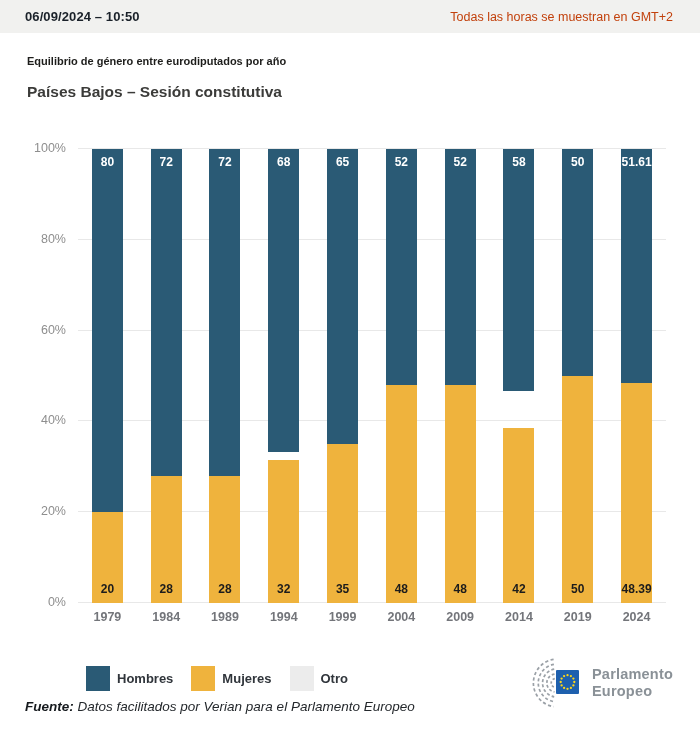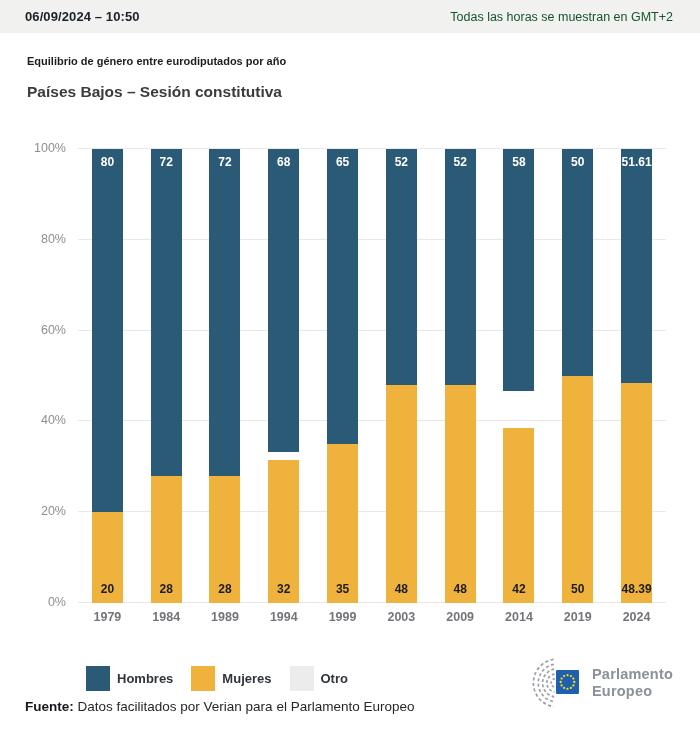--- a/index.html
+++ b/index.html
@@ -14,21 +14,21 @@
 
   
   .topbar {
     position: absolute; left: 0; top: 0; width: 700px; height: 33px;
     background: #f1f1ef;
     display: flex; justify-content: space-between; align-items: center;
     padding: 0 27px 0 25px;
     gap: 28px;
   }
   .topbar .date { font-size: 13px; font-weight: 700; color: #1a2129; letter-spacing: .1px; }
-  .topbar .tz   { font-size: 12.5px; font-weight: 400; color: #14532d; }
+  .topbar .tz   { font-size: 12.5px; font-weight: 400; color: #c2410c; }
 
   
   .chart-title {
     position: absolute; left: 27px; top: 55px;
     font-size: 11px; font-weight: 700; color: #1d1d1b;
   }
   .chart-subtitle {
     position: absolute; left: 27px; top: 83px;
     font-size: 15.5px; font-weight: 700; color: #3b3b39;
   }
@@ -81,21 +81,21 @@
     position: absolute; left: 86px; top: 666px;
     display: flex; align-items: center;
   }
   .legend-item { display: flex; align-items: center; margin-right: 18px; cursor: pointer; }
   .legend-swatch { width: 24px; height: 25px; margin-right: 7px; }
   .legend-label { font-size: 13px; font-weight: 700; color: #30353b; }
 
   
   .source {
     position: absolute; left: 25px; top: 699px;
-    font-size: 13.5px; color: #24282c;
+    font-size: 13.5px; color: #24282c; font-style: italic;
   }
   .source b { font-weight: 700; color: #15191d; }
 
   
   .logo { position: absolute; left: 521px; top: 654px; display: flex; align-items: center; }
   .logo-text {
     margin-left: 13px;
     font-size: 14.5px; font-weight: 700; color: #8a9197; line-height: 17px;
     letter-spacing: .2px;
   }
@@ -236,21 +236,21 @@
           </div>
         </div>
       </div>
   </div>
   <div class="x-labels" id="xlabels">
       <div class="x-label">1979</div>
       <div class="x-label">1984</div>
       <div class="x-label">1989</div>
       <div class="x-label">1994</div>
       <div class="x-label">1999</div>
-      <div class="x-label">2003</div>
+      <div class="x-label">2004</div>
       <div class="x-label">2009</div>
       <div class="x-label">2014</div>
       <div class="x-label">2019</div>
       <div class="x-label">2024</div>
     </div>
 
   <div class="legend" id="legend">
       <div class="legend-item">
         <span class="legend-swatch" style="background: rgb(42, 90, 117);"></span>
         <span class="legend-label">Hombres</span>

